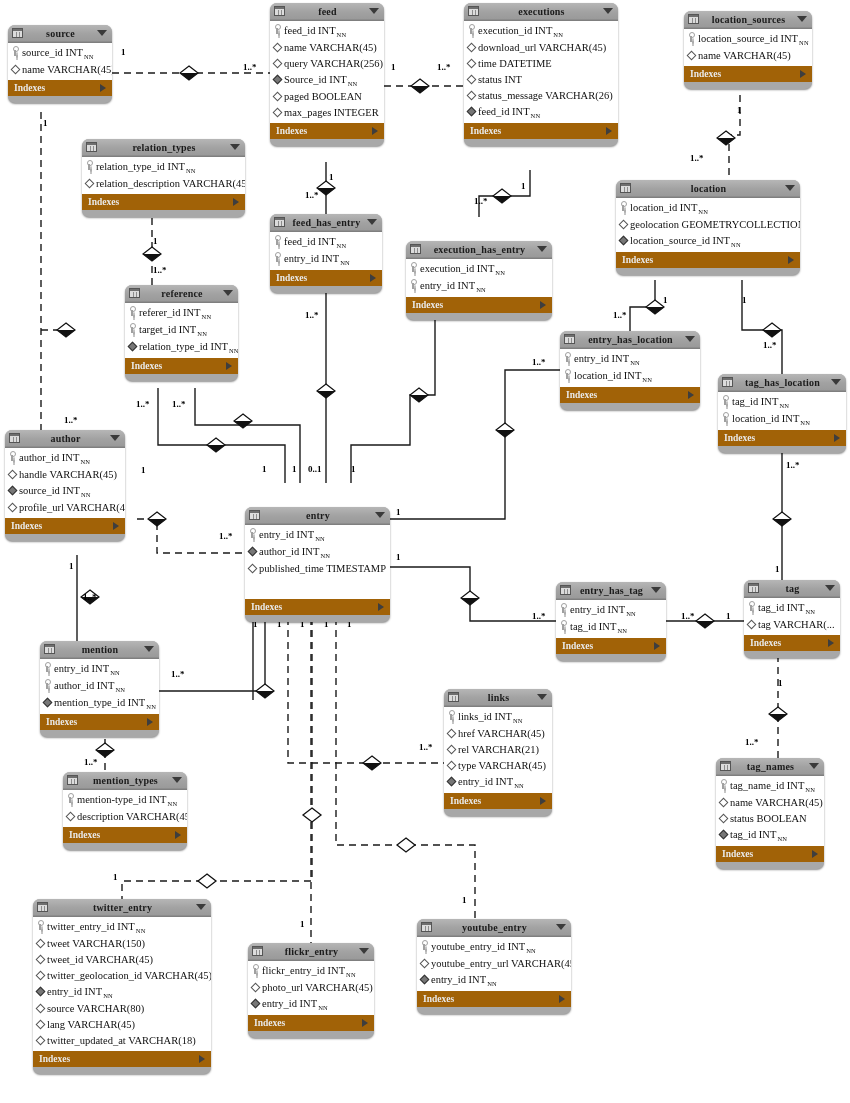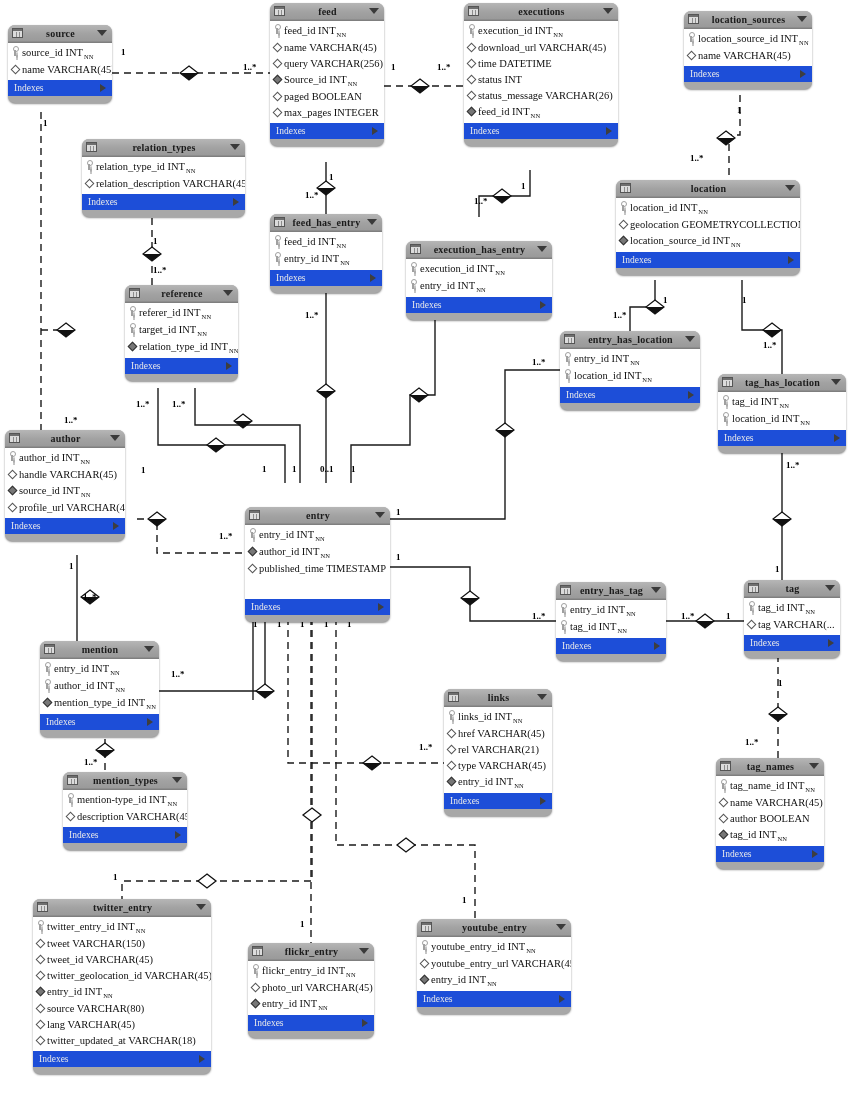--- a/index.html
+++ b/index.html
@@ -138,23 +138,24 @@
     transform: rotate(45deg);
     position: relative; top: -1px;
     background: #777;
   }
   .tbl-idx {
     display: flex;
     align-items: center;
     justify-content: space-between;
     height: 16px;
     padding: 0 6px 0 6px;
-    background: #1d4ed8;
+    background: #a16207;
     font-size: 9.5px;
     color: #e9e9e9;
+    font-weight: bold;
   }
   .tbl-idx .arw {
     width: 0; height: 0;
     border-top: 4px solid transparent;
     border-bottom: 4px solid transparent;
     border-left: 6px solid #3e3e3e;
   }
   
   .card {
     position: absolute;
@@ -289,21 +290,21 @@
       <span class="card" style="left: 613px; top: 310px;">1..*</span>
       <span class="card" style="left: 742px; top: 295px;">1</span>
       <span class="card" style="left: 763px; top: 340px;">1..*</span>
       <span class="card" style="left: 532px; top: 357px;">1..*</span>
       <span class="card" style="left: 136px; top: 399px;">1..*</span>
       <span class="card" style="left: 172px; top: 399px;">1..*</span>
       <span class="card" style="left: 64px; top: 415px;">1..*</span>
       <span class="card" style="left: 786px; top: 460px;">1..*</span>
       <span class="card" style="left: 262px; top: 464px;">1</span>
       <span class="card" style="left: 292px; top: 464px;">1</span>
-      <span class="card" style="left: 320px; top: 464px;">0..1</span>
+      <span class="card" style="left: 308px; top: 464px;">0..1</span>
       <span class="card" style="left: 351px; top: 464px;">1</span>
       <span class="card" style="left: 141px; top: 465px;">1</span>
       <span class="card" style="left: 396px; top: 507px;">1</span>
       <span class="card" style="left: 219px; top: 531px;">1..*</span>
       <span class="card" style="left: 396px; top: 552px;">1</span>
       <span class="card" style="left: 69px; top: 561px;">1</span>
       <span class="card" style="left: 83px; top: 592px;">1..*</span>
       <span class="card" style="left: 532px; top: 611px;">1..*</span>
       <span class="card" style="left: 681px; top: 611px;">1..*</span>
       <span class="card" style="left: 726px; top: 611px;">1</span>
@@ -792,21 +793,21 @@
             <span class="gl g-pk"></span>
             <span class="nm">tag_name_id INT</span>
             <span class="nn">NN</span>
           </div>
           <div class="col">
             <span class="gl g-d"></span>
             <span class="nm">name VARCHAR(45)</span>
           </div>
           <div class="col">
             <span class="gl g-d"></span>
-            <span class="nm">author BOOLEAN</span>
+            <span class="nm">status BOOLEAN</span>
           </div>
           <div class="col">
             <span class="gl g-fk"></span>
             <span class="nm">tag_id INT</span>
             <span class="nn">NN</span>
           </div>
         </div>
         <div class="tbl-idx">
           <span>Indexes</span>
           <span class="arw"></span>

